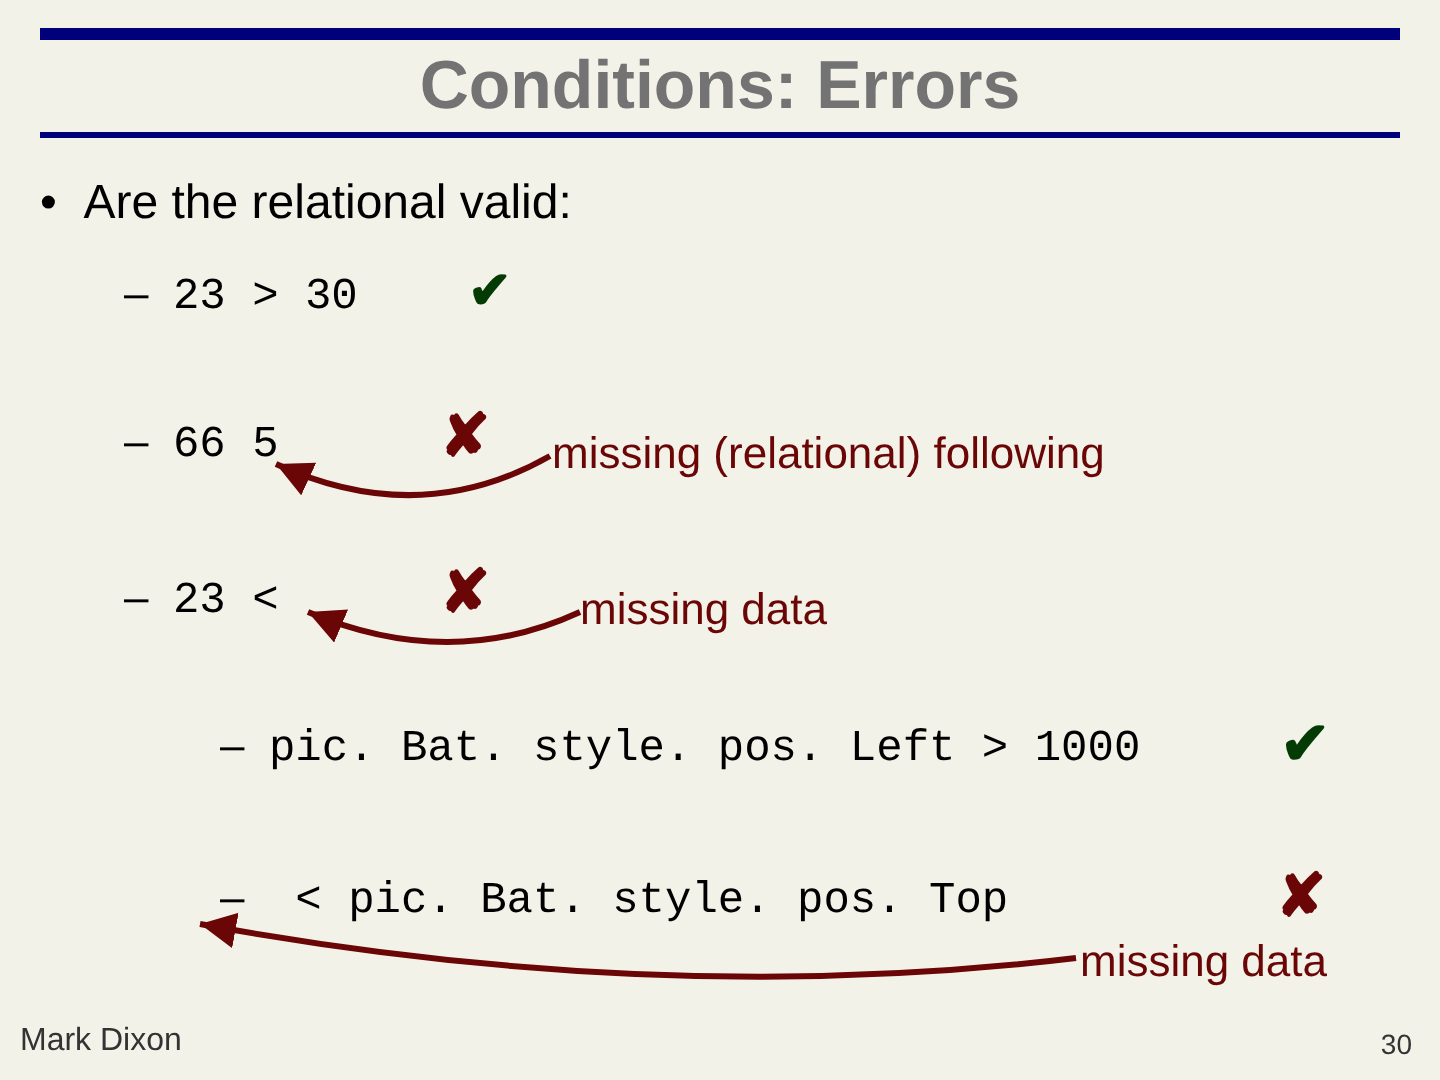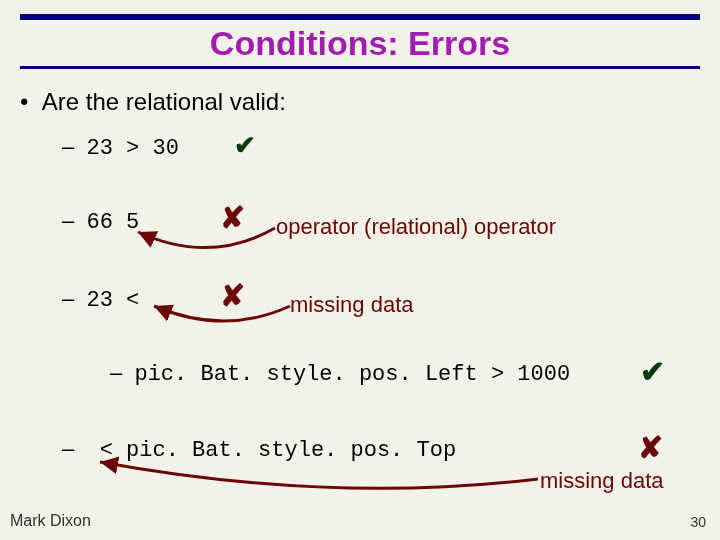--- a/index.html
+++ b/index.html
@@ -22,21 +22,21 @@
     background: #00007a;
   }
   .title {
     position: absolute;
     top: 24px;
     left: 0;
     right: 0;
     text-align: center;
     font-weight: bold;
     font-size: 34px;
-    color: #a21caf;
+    color: #737373;
   }
   .underline {
     position: absolute;
     top: 66px;
     left: 20px;
     right: 20px;
     height: 3px;
     background: #00007a;
   }
   .bullet1 {
@@ -98,21 +98,21 @@
 
 <div class="dash" style="top:134px;">
   –&nbsp;&nbsp;<span class="code">23 &gt; 30</span>
 </div>
 <div class="mark check" style="top:130px; left:234px; font-size:26px;">✔</div>
 
 <div class="dash" style="top:208px;">
   –&nbsp;&nbsp;<span class="code">66 5</span>
 </div>
 <div class="mark cross" style="top:200px; left:220px; font-size:30px;">✘</div>
-<div class="note" style="top:214px; left:276px;">operator (relational) operator</div>
+<div class="note" style="top:214px; left:276px;">missing (relational) following</div>
 <svg class="arrow" style="top:210px; left:120px; width:160px; height:50px;">
   <defs>
     <marker id="ah1" markerWidth="8" markerHeight="8" refX="6" refY="3" orient="auto">
       <path d="M0,0 L6,3 L0,6 Z" fill="#6a0606"></path>
     </marker>
   </defs>
   <path d="M 155 18 Q 90 55 18 22" stroke="#6a0606" stroke-width="3" fill="none" marker-end="url(#ah1)"></path>
 </svg>
 
 <div class="dash" style="top:286px;">
@@ -127,21 +127,21 @@
     </marker>
   </defs>
   <path d="M 150 18 Q 85 48 14 18" stroke="#6a0606" stroke-width="3" fill="none" marker-end="url(#ah2)"></path>
 </svg>
 
 <div class="dash" style="top:360px;margin-left:48px;">
   –&nbsp;&nbsp;<span class="code">pic. Bat. style. pos. Left &gt; 1000</span>
 </div>
 <div class="mark check" style="top:354px; left:640px; font-size:30px;">✔</div>
 
-<div class="dash" style="top:436px;">
+<div class="dash" style="top:436px;margin-left:48px;">
   –&nbsp;&nbsp;<span class="code"> &lt; pic. Bat. style. pos. Top</span>
 </div>
 <div class="mark cross" style="top:430px; left:638px; font-size:30px;">✘</div>
 <div class="note" style="top:468px; left:540px;">missing data</div>
 <svg class="arrow" style="top:444px; left:80px; width:470px; height:60px;">
   <defs>
     <marker id="ah3" markerWidth="8" markerHeight="8" refX="6" refY="3" orient="auto">
       <path d="M0,0 L6,3 L0,6 Z" fill="#6a0606"></path>
     </marker>
   </defs>

